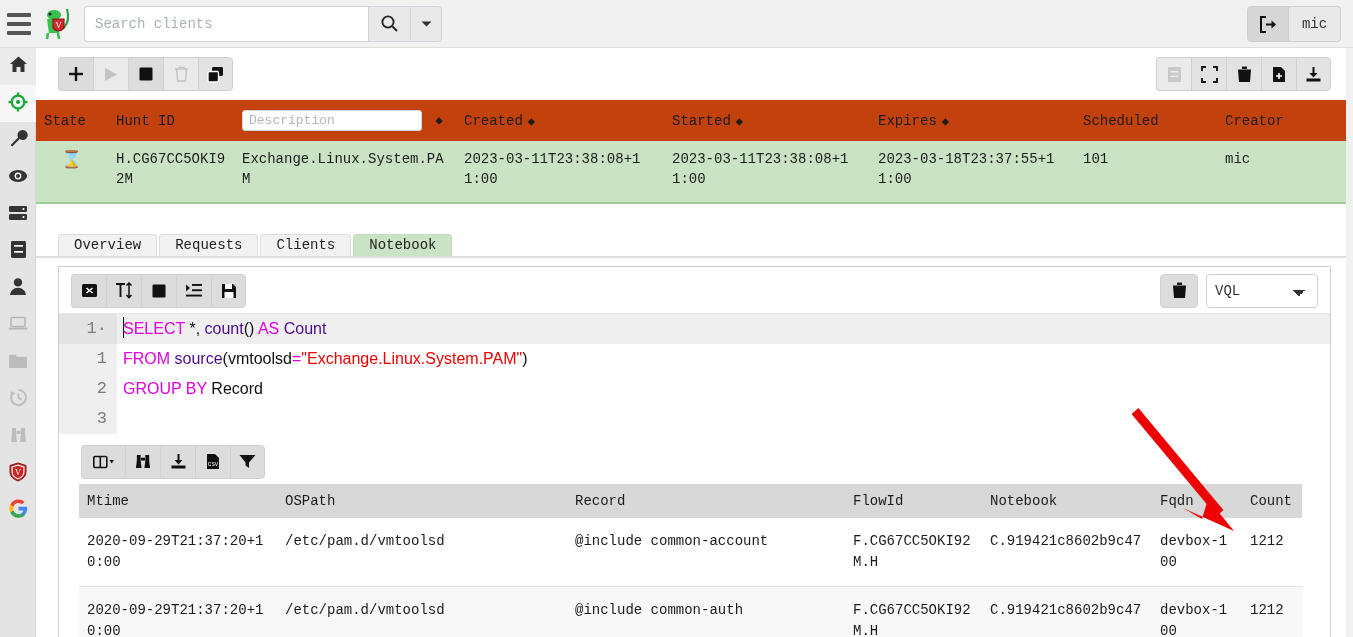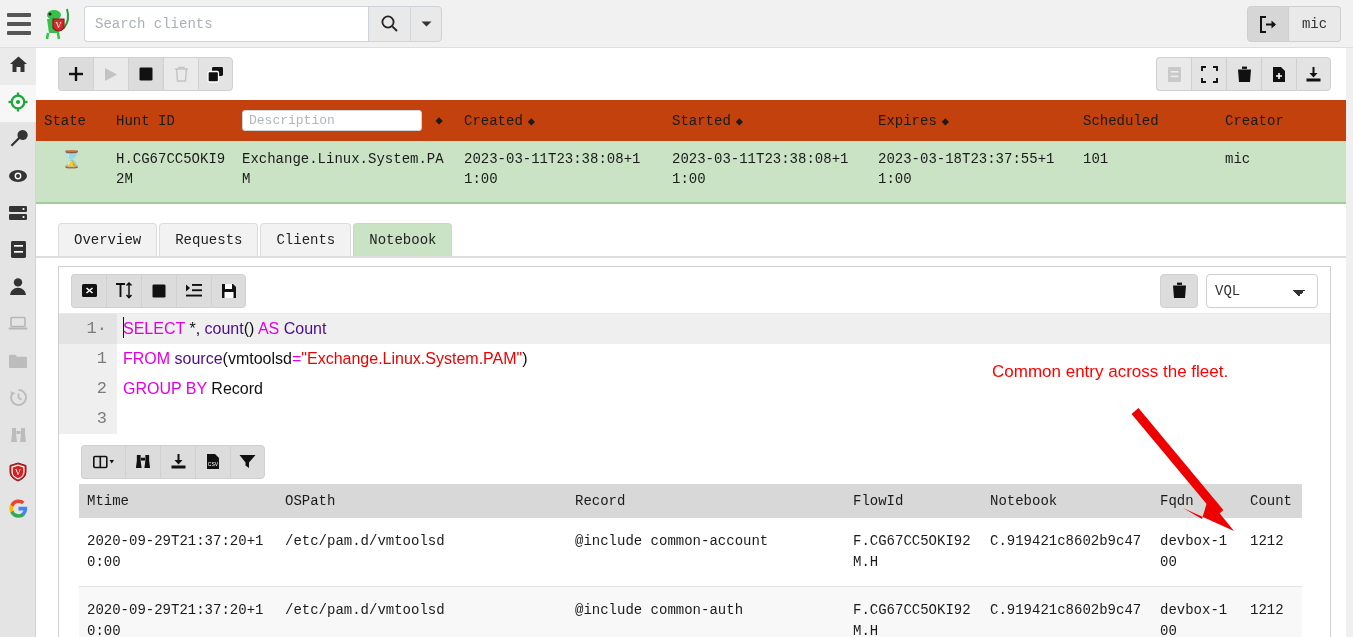--- a/index.html
+++ b/index.html
@@ -145,21 +145,21 @@
   
   .tabs {
     position: relative;
     margin-top: 18px;
     padding-left: 22px;
     height: 36px;
     display: flex; align-items: flex-end;
     border-bottom: 2px solid #dddddd;
   }
   .tab {
-    height: 33px; padding: 0 15px;
+    height: 22px; padding: 0 15px;
     display: flex; align-items: center;
     background: #f2f2f2;
     border: 1px solid #dcdcdc;
     border-bottom: none;
     border-radius: 4px 4px 0 0;
     margin-right: 2px;
     font-size: 14px; color: #222;
     cursor: pointer;
   }
   .tab.active { background: #c9e3c4; border-color: #c2dcbd; }
@@ -701,19 +701,18 @@
             <td>devbox-100</td>
             <td>1212</td>
           </tr>
         </tbody>
       </table>
     </div>
   </div>
 
   <div class="scroll-right"></div>
 
-  <div class="annot-text">Common entry across the fleet.</div>
   <svg class="annot-arrow" width="150" height="140" viewBox="0 0 150 140">
     <line x1="25" y1="16" x2="110" y2="118" stroke="#ee0000" stroke-width="9" stroke-linecap="butt"></line>
     <path d="M124 136 L98 104 L92 124 L73 113 Z" fill="#ee0000"></path>
   </svg>
 
 </div>
 
 </body></html>

